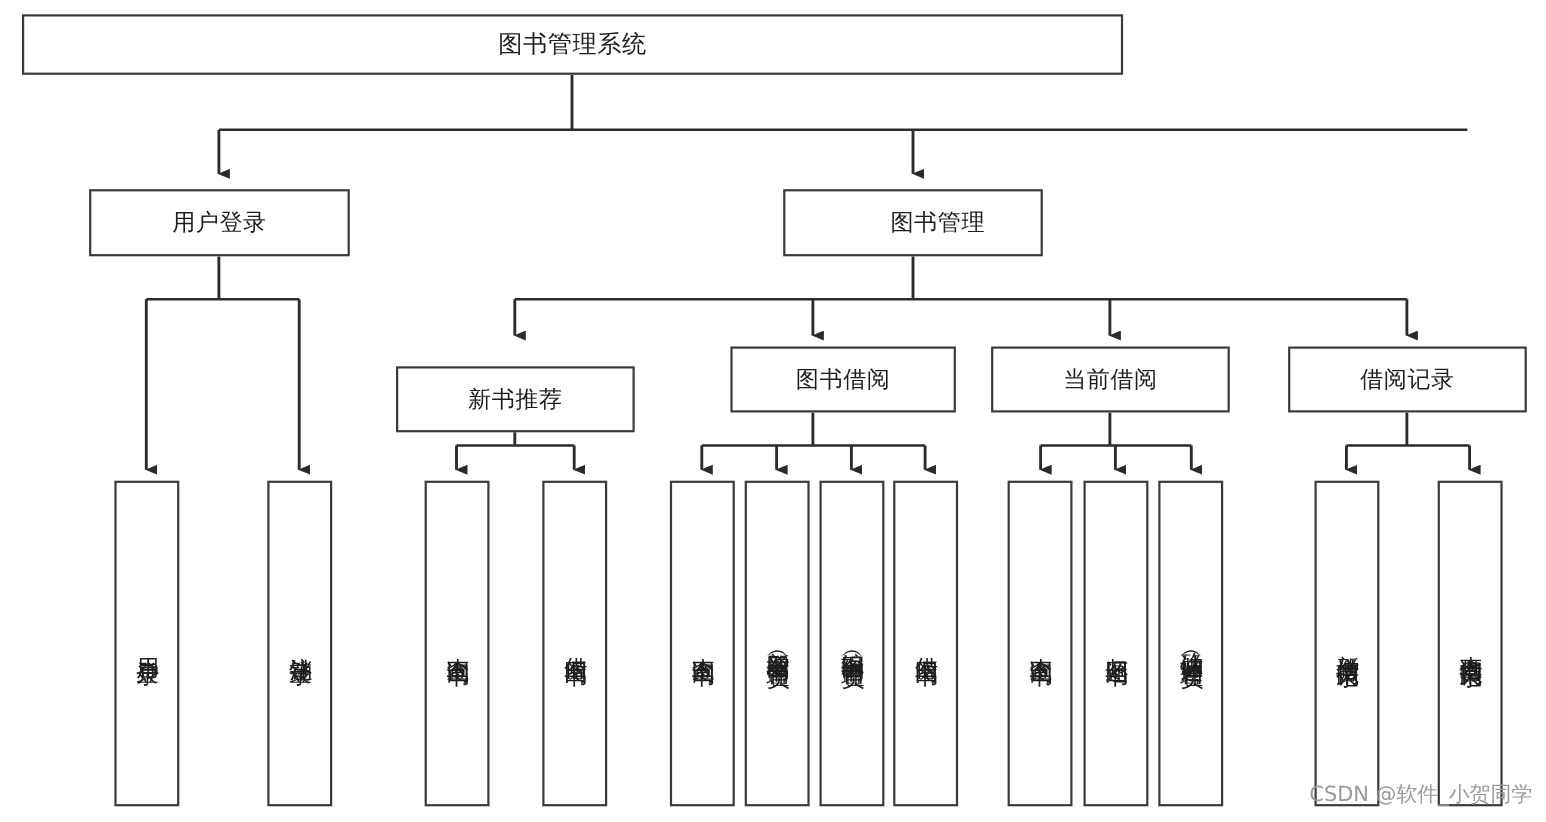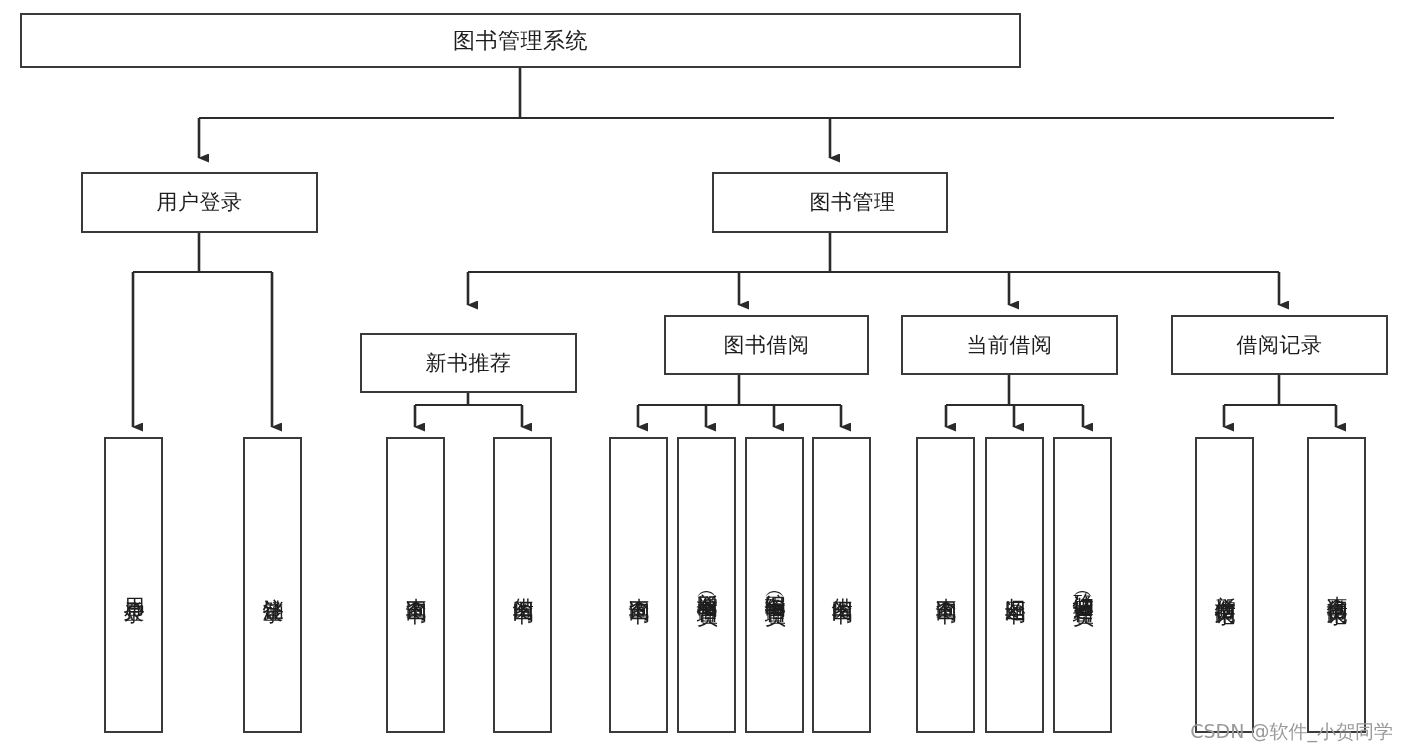--- a/index.html
+++ b/index.html
@@ -73,21 +73,21 @@
     font-size: 21px;
     line-height: 1.32;
     letter-spacing: 2px;
     white-space: nowrap;
   }
 
   
   #watermark {
     position: absolute;
     right: 12px;
-    bottom: 2px;
+    bottom: 12px;
     font-size: 19px;
     color: #9a9a9a;
     font-family: "DejaVu Sans", "Liberation Sans", sans-serif;
     white-space: nowrap;
     user-select: none;
   }
 </style>
 </head>
 <body>
 

